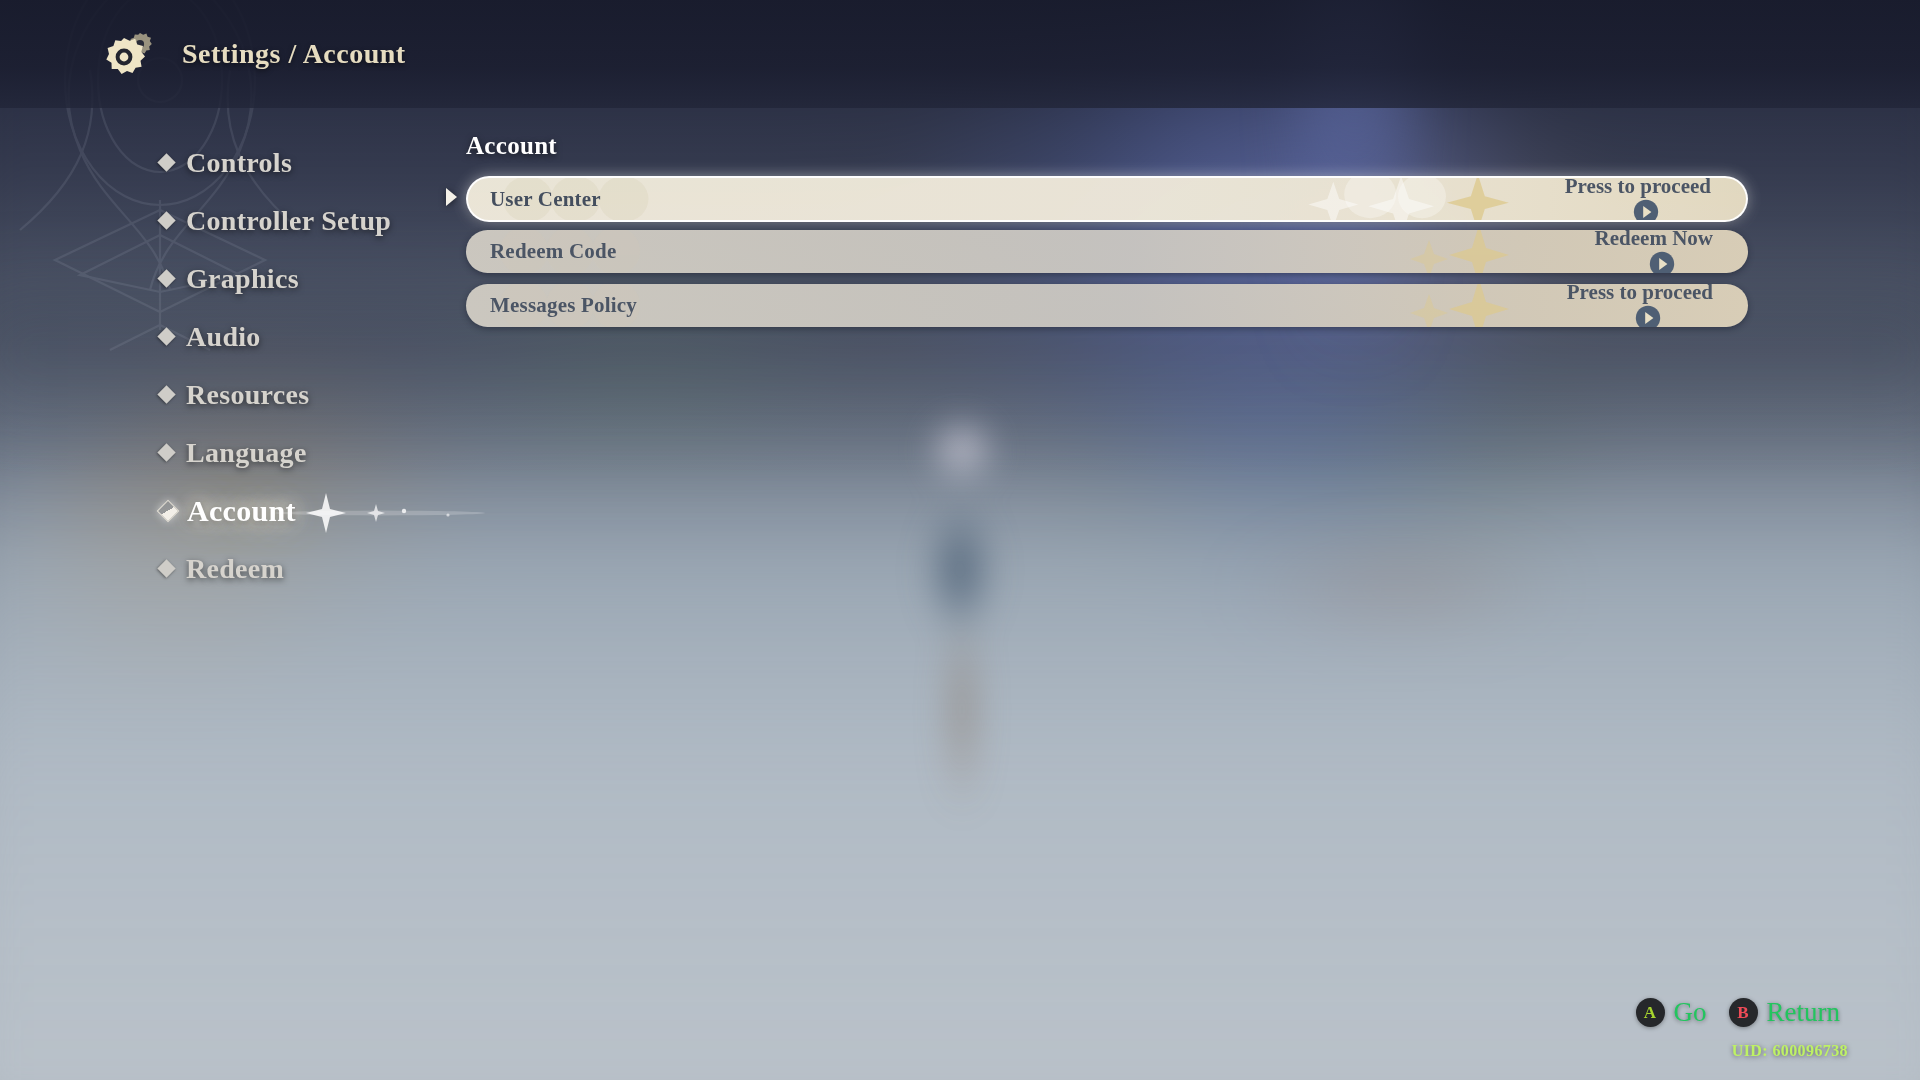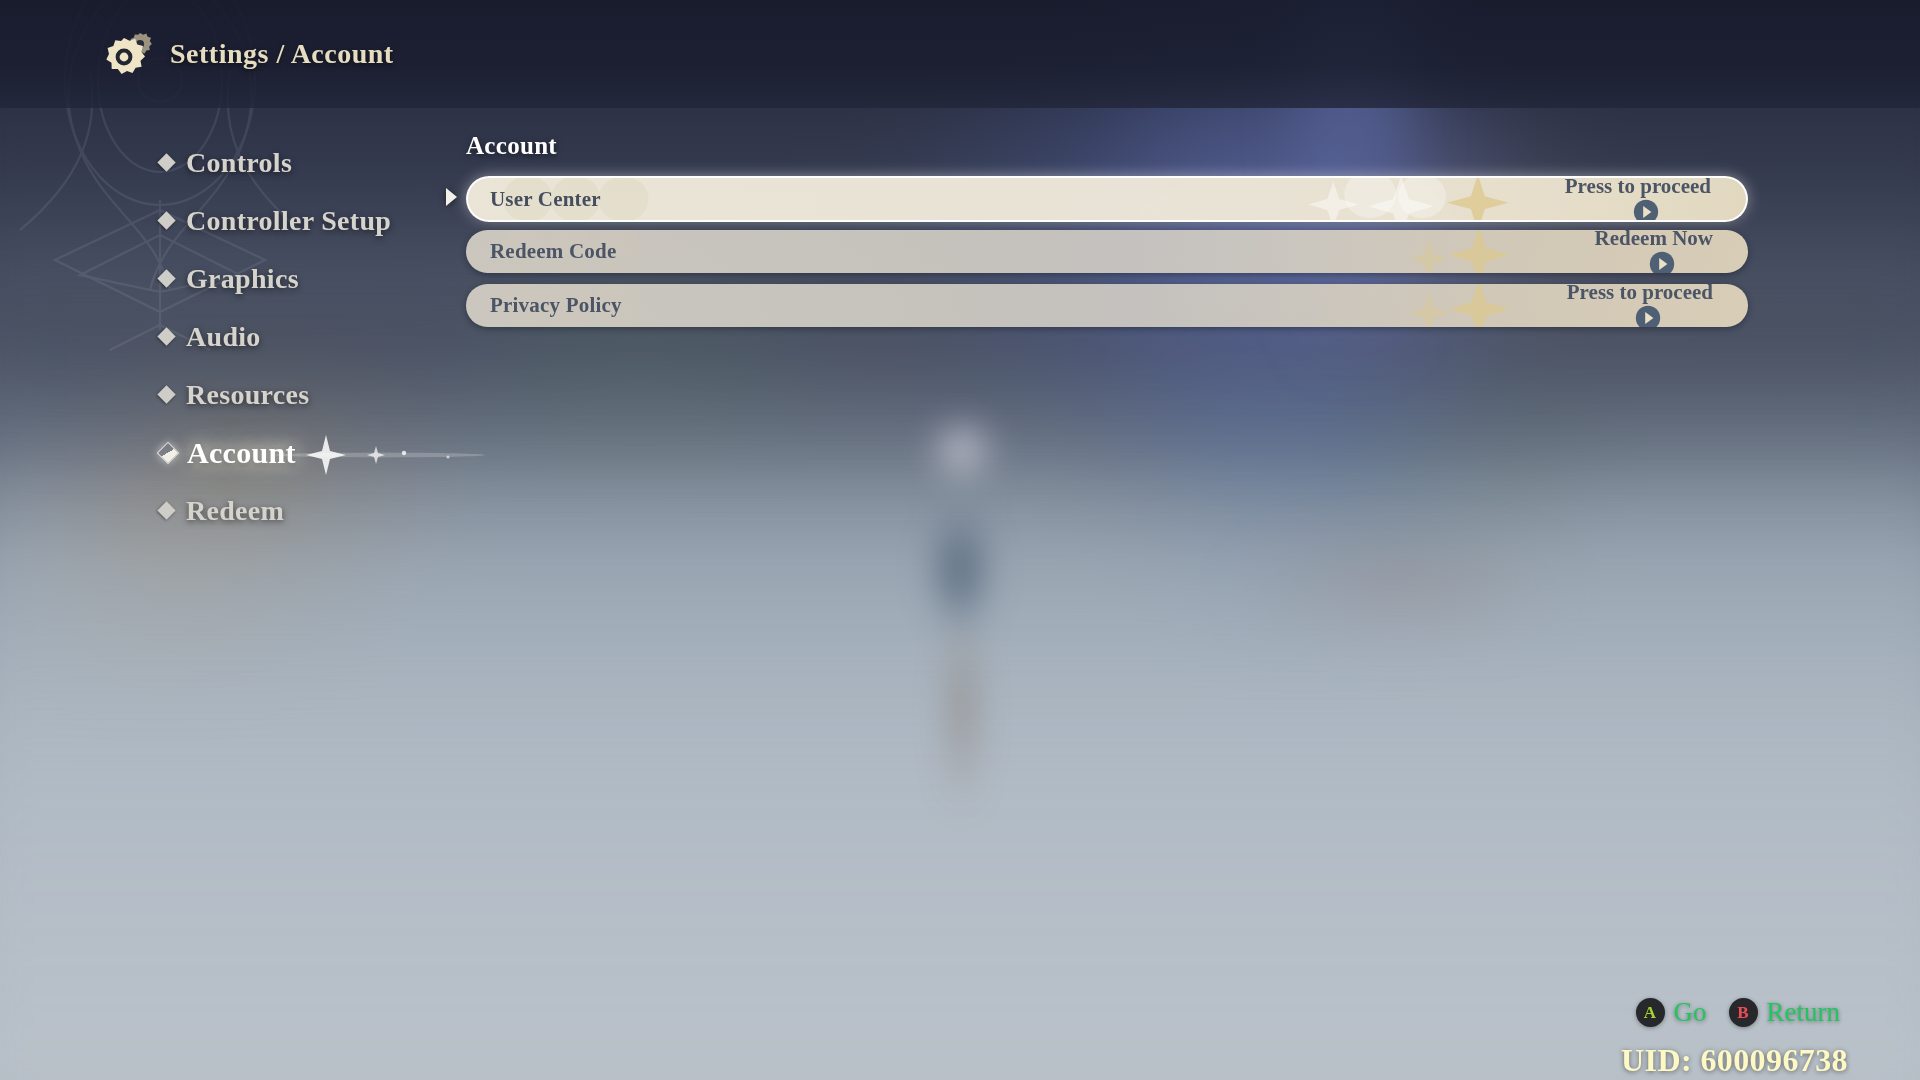--- a/index.html
+++ b/index.html
@@ -87,21 +87,21 @@
     position:absolute; left:0; top:0; width:1920px; height:108px;
     background:linear-gradient(to bottom, rgba(24,27,44,0.90) 0%, rgba(27,30,48,0.88) 62%, rgba(33,37,56,0.80) 100%);
   }
   .header-inner {
     position:absolute; left:0; top:0; width:1920px; height:108px;
     display:flex; align-items:center; padding-left:100px;
   }
   .gear-wrap { width:58px; height:58px; position:relative; flex:0 0 auto; }
   .gear-wrap svg { position:absolute; left:0; top:0; width:58px; height:58px; }
   .breadcrumb {
-    margin-left:12px;
+    margin-left:24px;
     font-size:28px; font-weight:700; letter-spacing:0.5px;
     color:#e6dcc0;
     text-shadow:0 2px 5px rgba(0,0,0,0.55);
     white-space:nowrap;
   }
 
   
   .sidebar {
     position:absolute; left:160px; top:143px; width:300px;
   }
@@ -209,21 +209,21 @@
     box-shadow:0 1px 4px rgba(0,0,0,0.35);
   }
   .hint-key.a { color:#a6d42e; }
   .hint-key.b { color:#ef4b57; }
   .hint-text {
     font-size:27px; font-weight:400; color:#22c55e;
     text-shadow:0 1px 4px rgba(0,0,0,0.45);
   }
   .uid {
     position:absolute; right:72px; top:1042px;
-    font-size:32px; font-weight:700; color:#fef9c3;
+    font-size:16px; font-weight:700; color:#bef264;
     text-shadow:0 1px 5px rgba(0,0,0,0.5);
     letter-spacing:0.4px;
   }
 </style>
 </head>
 <body>
 
 <div id="app">
 
   <div class="bg-root">
@@ -286,20 +286,24 @@
       <span class="nav-label">Graphics</span>
     </div>
     <div class="nav-item">
       <span class="nav-diamond"></span>
       <span class="nav-label">Audio</span>
     </div>
     <div class="nav-item">
       <span class="nav-diamond"></span>
       <span class="nav-label">Resources</span>
     </div>
+    <div class="nav-item">
+      <span class="nav-diamond"></span>
+      <span class="nav-label">Language</span>
+    </div>
     <div class="nav-item selected">
       <span class="nav-diamond"></span>
       <span class="nav-label">Account</span>
       <span class="nav-sparkle">
         <svg viewBox="0 0 220 48">
           <path d="M52 24 L56 8 L60 24 L76 28 L60 32 L56 48 L52 32 L36 28 Z" fill="#ffffff" opacity="0.85"></path>
           <path d="M104 26 L106 19 L108 26 L115 28 L108 30 L106 37 L104 30 L97 28 Z" fill="#ffffff" opacity="0.7"></path>
           <circle cx="134" cy="26" r="2.2" fill="#ffffff" opacity="0.8"></circle>
           <circle cx="178" cy="30" r="1.6" fill="#ffffff" opacity="0.6"></circle>
           <ellipse cx="110" cy="28" rx="105" ry="2.4" fill="#ffffff" opacity="0.20"></ellipse>
@@ -387,21 +391,21 @@
               <circle cx="58" cy="21" r="24"></circle>
                 <circle cx="104" cy="21" r="24"></circle>
                 <circle cx="150" cy="21" r="24"></circle>
             </g>
             <g fill="#ddc98e" opacity="0.70">
               <path d="M1006 18 L1013 -5 L1020 18 L1043 25 L1020 32 L1013 55 L1006 32 L983 25 Z"></path>
               <path d="M958 24 L963 10 L968 24 L982 29 L968 34 L963 48 L958 34 L944 29 Z" opacity="0.6"></path>
             </g>
           </svg>
         </span>
-        <span class="row-label">Privacy Policy</span>
+        <span class="row-label">Messages Policy</span>
         <span class="row-right">
           <span class="row-action">Press to proceed</span>
           <span class="row-arrow">
             <svg viewBox="0 0 26 26">
               <circle cx="13" cy="13" r="12.2" fill="#4f5f74"></circle>
               <path d="M10.2 7 L18.4 13 L10.2 19 Z" fill="#e9e0c6"></path>
             </svg>
           </span>
         </span>
       </div>

